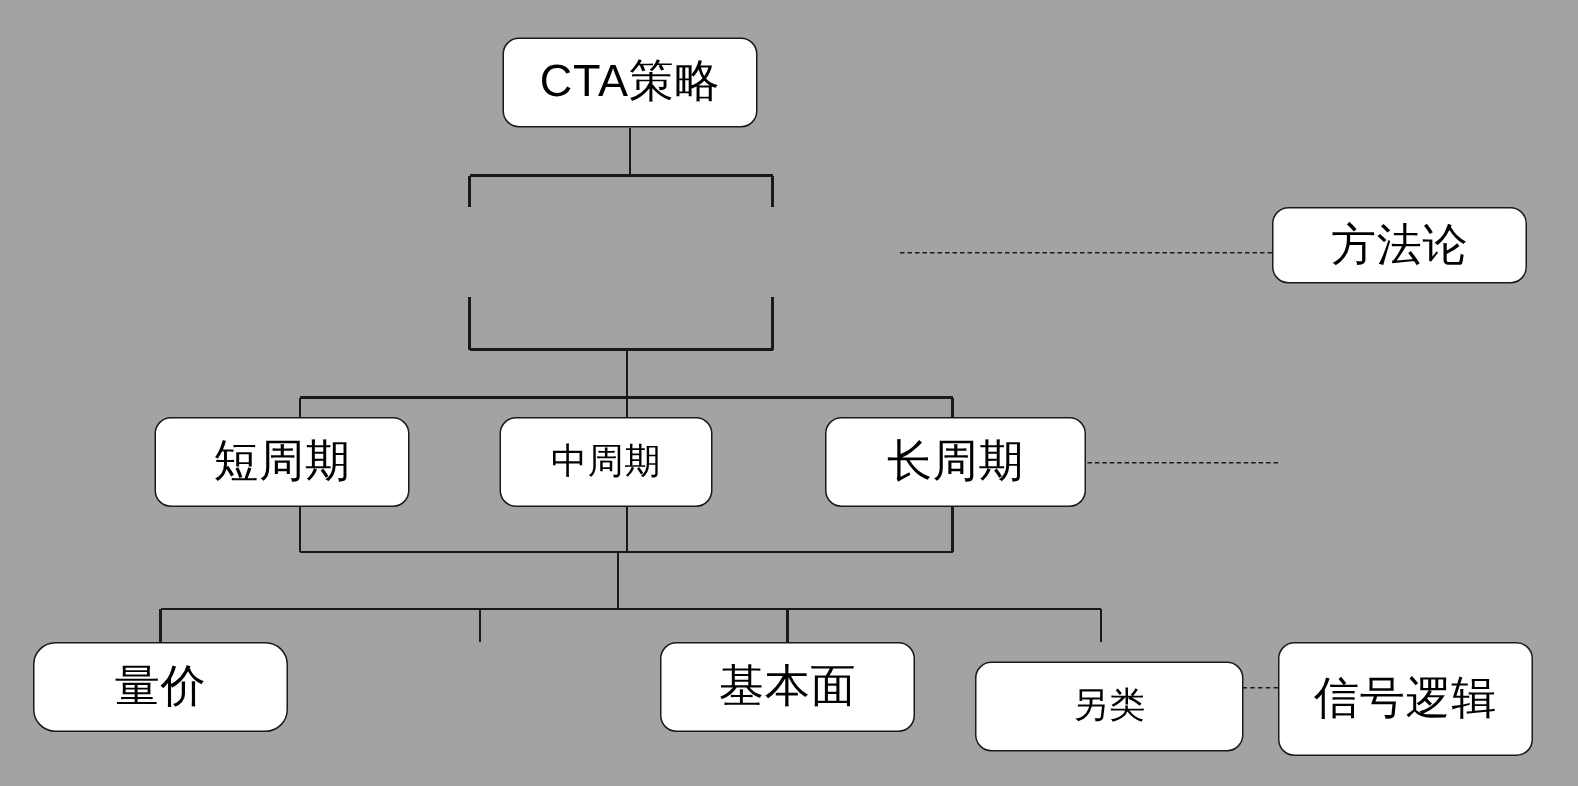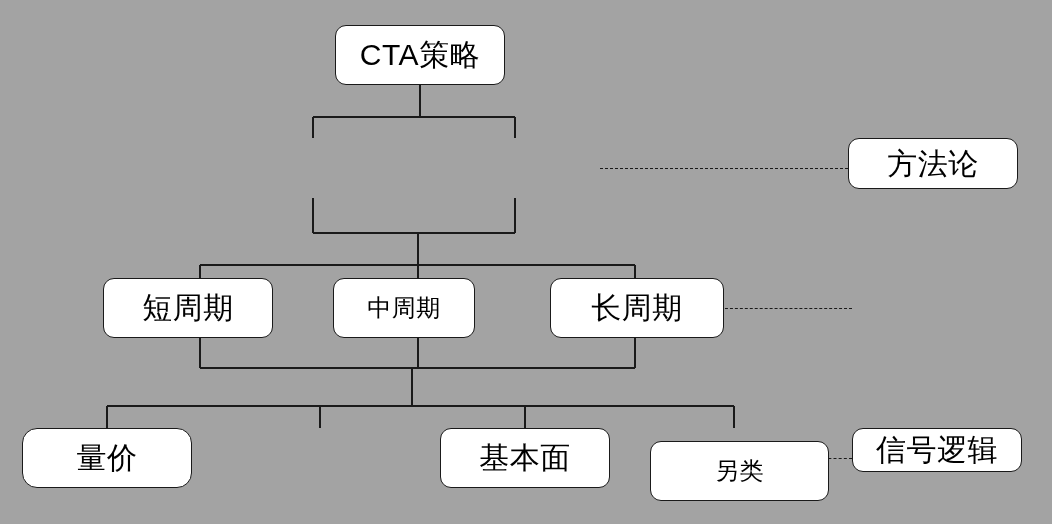--- a/index.html
+++ b/index.html
@@ -112,17 +112,17 @@
 
   <div class="node" style="left:22px; top:428px; width:170px; height:60px; font-size:30px;border-radius:15px;">
     <span class="node-label">量价</span>
   </div>
   <div class="node" style="left:440px; top:428px; width:170px; height:60px; font-size:30px;align-items:center;">
     <span class="node-label">基本面</span>
   </div>
   <div class="node" style="left:650px; top:428px; width:179px; height:60px; font-size:24px;margin-top:13px;">
     <span class="node-label">另类</span>
   </div>
-  <div class="node" style="left:852px; top:428px; width:170px; height:44px; font-size:30px;">
+  <div class="node" style="left:852px; top:428px; width:170px; height:76px; font-size:30px;">
     <span class="node-label">信号逻辑</span>
   </div>
 
 </div>
 
 </body></html>

